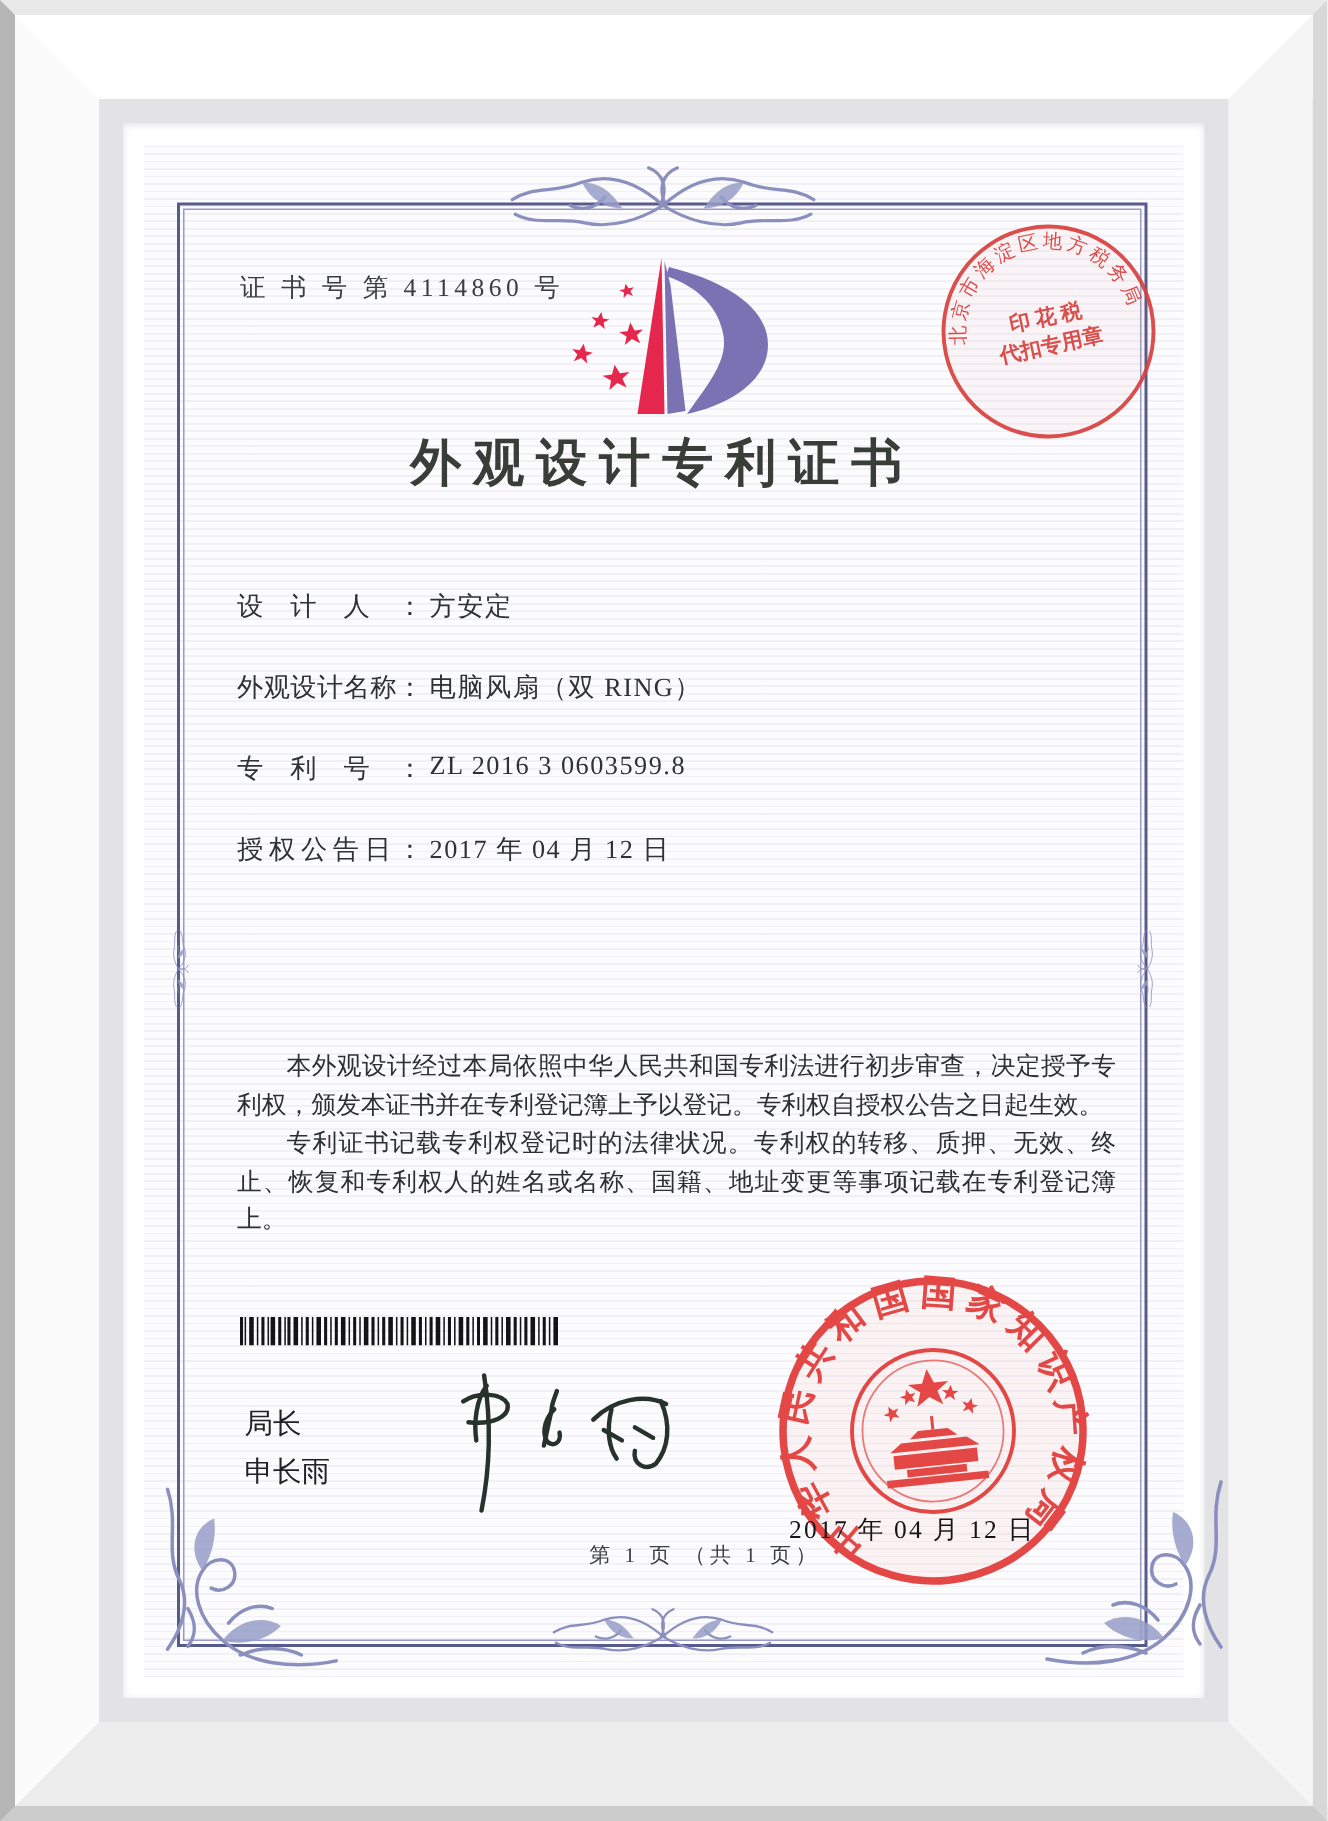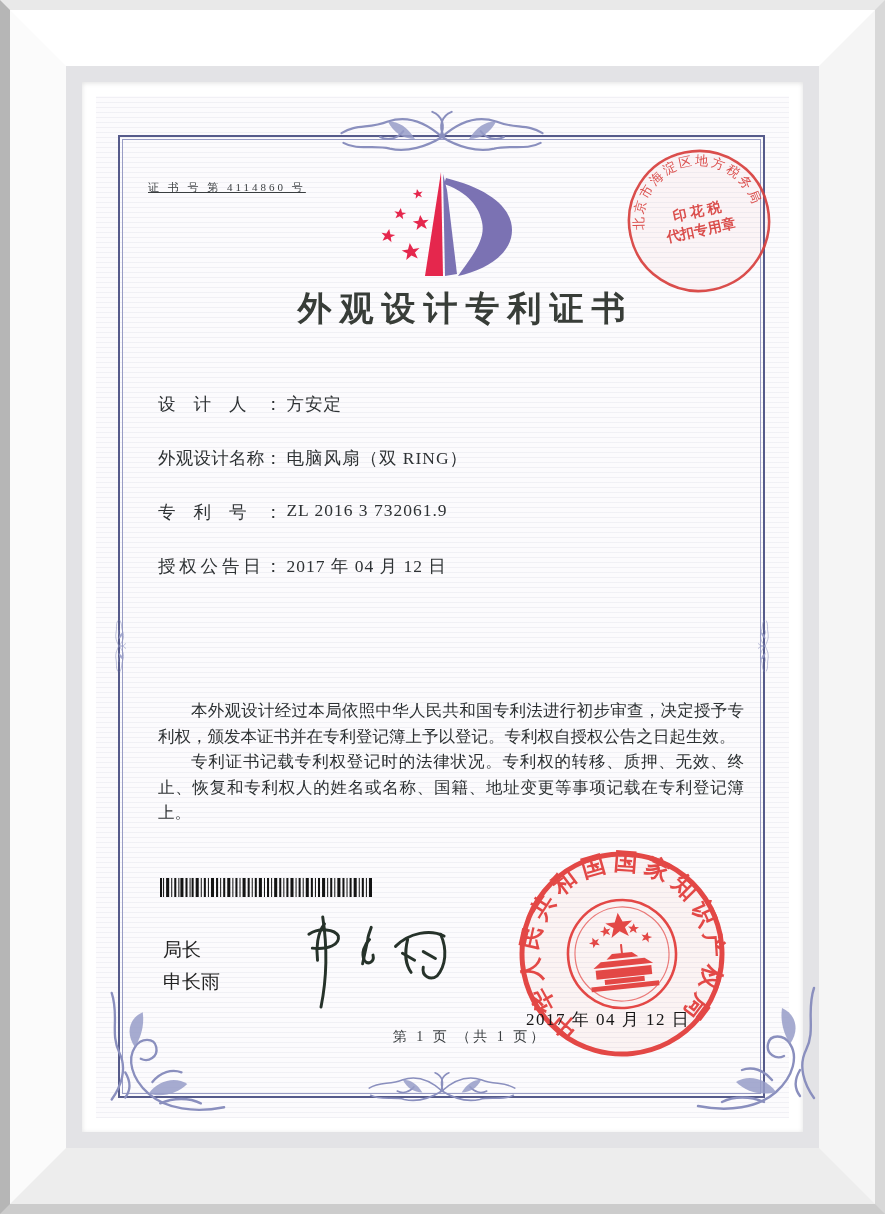--- a/index.html
+++ b/index.html
@@ -24,27 +24,27 @@
   .cert-border::after{content:"";position:absolute;inset:2px;border:1px solid #989cc4;}
 
   .orn{position:absolute;pointer-events:none;}
   .orn-top{left:236px;top:12px;width:220px;height:58px;}
   .orn-bottom{left:266px;top:974px;width:160px;height:42px;}
   .orn-left{left:-4px;top:470px;width:54px;height:160px;}
   .orn-right{left:642px;top:470px;width:54px;height:160px;transform:scaleX(-1);}
   .orn-bl{left:6px;top:893px;width:126px;height:126px;}
   .orn-br{left:598px;top:888px;width:130px;height:130px;transform:scaleX(-1);}
 
-  .cert-no{position:absolute;left:52px;top:84px;font-size:11px;letter-spacing:3px;color:#3a3e40;text-decoration:underline;}
+  .cert-no{position:absolute;left:64px;top:84px;font-size:17px;letter-spacing:3px;color:#3a3e40;}
   .logo{position:absolute;left:258px;top:72px;width:176px;height:122px;}
   .tax-stamp{position:absolute;left:528px;top:50px;width:150px;height:150px;
       transform:rotate(-12deg);opacity:.92;}
 
   .cert-title{position:absolute;left:22px;top:190px;width:647px;margin:0;
-      text-align:center;font-size:34px;font-weight:700;letter-spacing:8px;color:#383d38;padding-left:24px;}
+      text-align:center;font-size:34px;font-weight:700;letter-spacing:8px;color:#383d38;}
 
   .fields{position:absolute;left:62px;top:296px;width:560px;}
   .field-row{height:54px;font-size:17.5px;color:#2e3234;}
   .field-label{display:inline-block;width:124px;text-align:justify;text-align-last:justify;
       vertical-align:top;}
   .field-value{letter-spacing:1px;}
 
   .paras{position:absolute;left:62px;top:602px;width:586px;font-size:16.5px;
       line-height:25.5px;text-align:justify;color:#2c3032;}
   .paras p{margin:0;text-indent:2em;}
@@ -161,21 +161,21 @@
     <div class="field-row">
       <span class="field-label">设计人：</span>
       <span class="field-value">方安定</span>
     </div>
     <div class="field-row">
       <span class="field-label">外观设计名称：</span>
       <span class="field-value">电脑风扇（双 RING）</span>
     </div>
     <div class="field-row">
       <span class="field-label">专利号：</span>
-      <span class="field-value">ZL 2016 3 732061.9</span>
+      <span class="field-value">ZL 2016 3 0603599.8</span>
     </div>
     <div class="field-row">
       <span class="field-label">授权公告日：</span>
       <span class="field-value">2017 年 04 月 12 日</span>
     </div>
   </div>
 
   <div class="paras">
     <p>本外观设计经过本局依照中华人民共和国专利法进行初步审查，决定授予专利权，颁发本证书并在专利登记簿上予以登记。专利权自授权公告之日起生效。</p>
     <p>专利证书记载专利权登记时的法律状况。专利权的转移、质押、无效、终止、恢复和专利权人的姓名或名称、国籍、地址变更等事项记载在专利登记簿上。</p>

